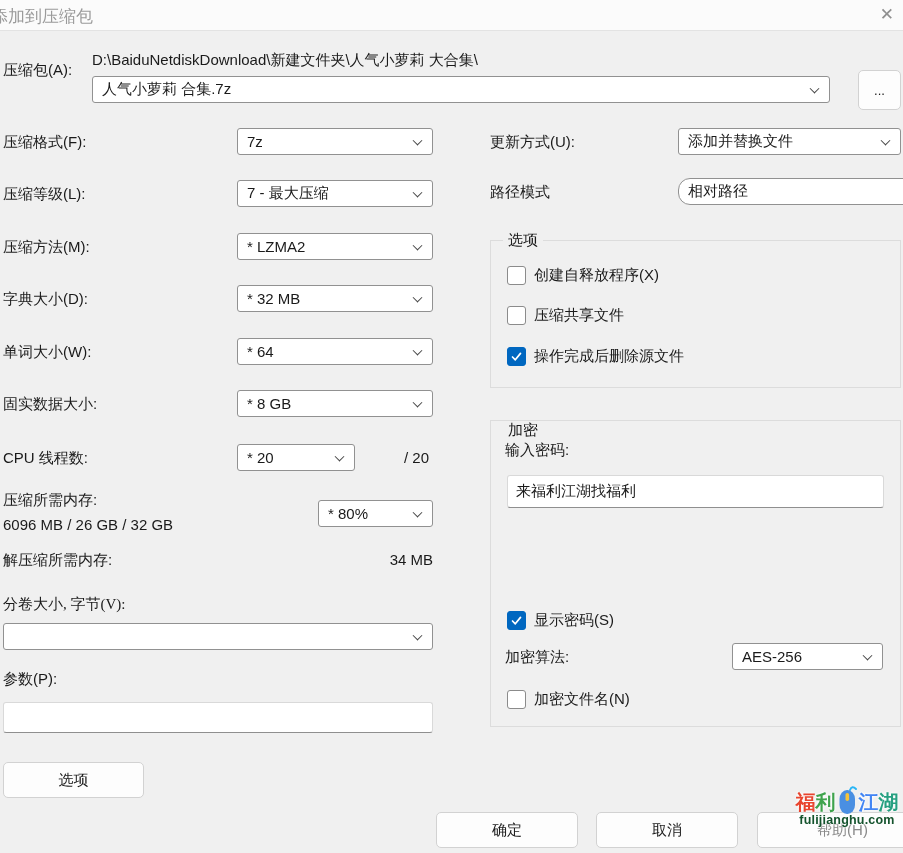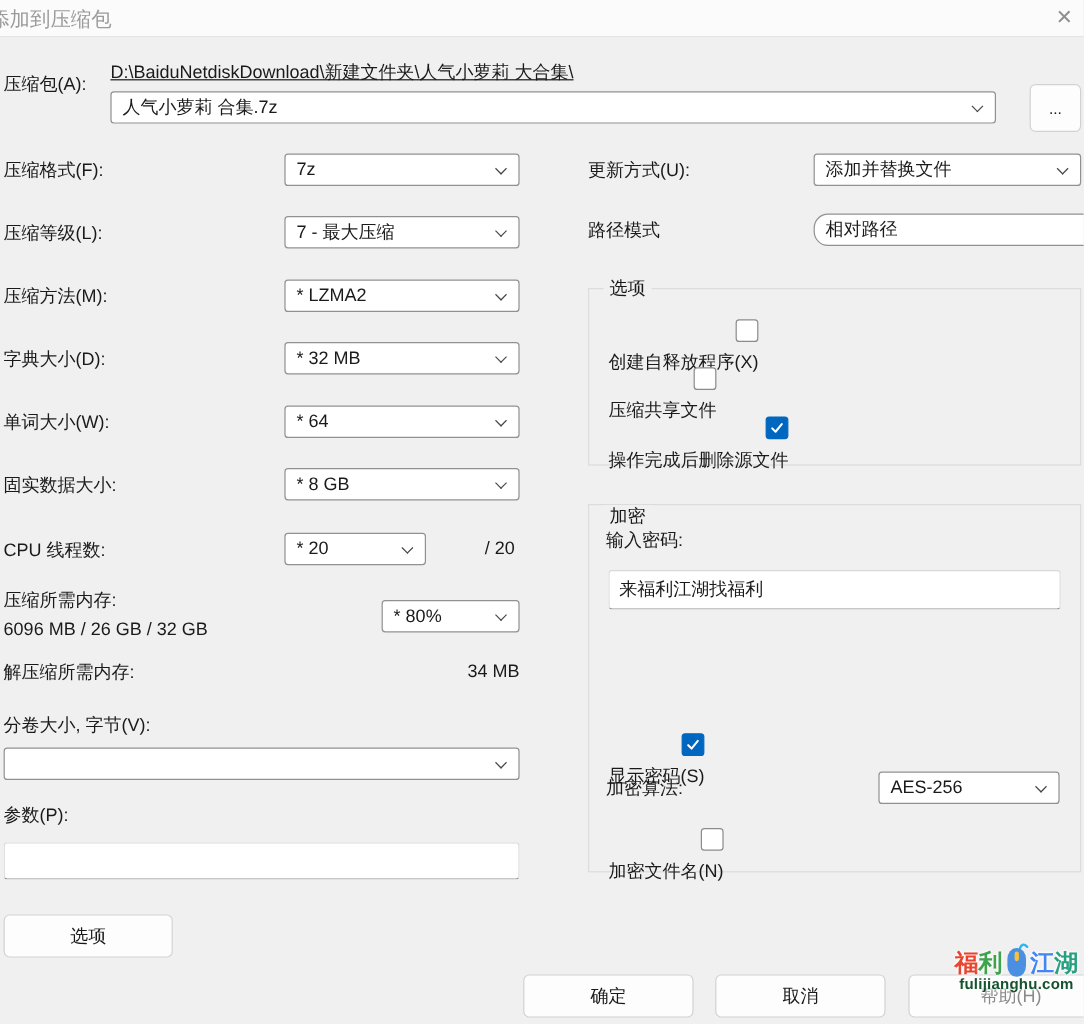--- a/index.html
+++ b/index.html
@@ -21,21 +21,21 @@
 
   .txt { position:absolute; background:#fff; border:1px solid #d9d9d9; border-bottom:1px solid #8f8f8f;
          border-radius:3px; font-size:15px; padding:0 8px; font-family:"Liberation Sans", sans-serif; color:#1a1a1a; }
 
   .btn { position:absolute; background:#fdfdfd; border:1px solid #d2d2d2; border-radius:5px;
          font-size:15px; display:flex; align-items:center; justify-content:center; color:#1a1a1a; }
 
   .group { position:absolute; border:1px solid #dcdcdc; }
   .gtitle { position:absolute; font-size:15px; background:#f0f0f0; padding:0 5px; z-index:2; white-space:nowrap; }
 
-  .cbrow { position:absolute; display:flex; align-items:flex-end; gap:8px; font-size:15px; white-space:nowrap;flex-direction:column; }
+  .cbrow { position:absolute; display:flex; align-items:flex-start; gap:8px; font-size:15px; white-space:nowrap; }
   .cb { width:19px; height:19px; background:#fff; border:1px solid #8b8b8b; border-radius:3px;
         display:flex; align-items:center; justify-content:center; flex:0 0 19px; }
   .cb svg { display:none; }
   .cb.checked { background:#0067c0; border-color:#0067c0; }
   .cb.checked svg { display:block; }
 
   .wm { position:absolute; left:791px; top:789px; width:112px; text-align:center; z-index:9;
         text-shadow:0 0 3px #fff, 0 0 3px #fff; }
   .wm-row1 { display:flex; align-items:center; justify-content:center; font-weight:bold; font-size:20px; }
   .wm-red   { color:#e8442e; } .wm-green { color:#3fa34d; }
@@ -45,41 +45,41 @@
 </style>
 </head>
 <body>
 
 <div class="titlebar">
   <span class="title">添加到压缩包</span>
   <span class="close">✕</span>
 </div>
 
 <span class="lbl" style="left:3px;top:61px;">压缩包(A):</span>
-<span class="lbl" style="left:92px;top:51px;text-decoration:underline;">D:\BaiduNetdiskDownload\新建文件夹\人气小萝莉 大合集\</span>
+<span class="lbl" style="left:92px;top:51px;">D:\BaiduNetdiskDownload\新建文件夹\人气小萝莉 大合集\</span>
 <div class="dd" style="left:92px;top:76px;width:738px;">
   <span>人气小萝莉 合集.7z</span>
   <span class="chev"></span>
 </div>
 <div class="btn" style="left:858px;top:70px;width:43px;height:40px;font-size:13px;">
   <span>...</span>
 </div>
 
 <span class="lbl" style="left:3px;top:133px;">压缩格式(F):</span>
 <span class="lbl" style="left:3px;top:185px;">压缩等级(L):</span>
 <span class="lbl" style="left:3px;top:238px;">压缩方法(M):</span>
 <span class="lbl" style="left:3px;top:290px;">字典大小(D):</span>
 <span class="lbl" style="left:3px;top:343px;">单词大小(W):</span>
 <span class="lbl" style="left:3px;top:395px;">固实数据大小:</span>
 <span class="lbl" style="left:3px;top:449px;">CPU 线程数:</span>
 <span class="lbl" style="left:3px;top:491px;">压缩所需内存:</span>
 <span class="lbl" style="left:3px;top:516px;">6096 MB / 26 GB / 32 GB</span>
 <span class="lbl" style="left:3px;top:551px;">解压缩所需内存:</span>
 <span class="lbl" style="left:380px;top:551px;width:53px;text-align:right;">34 MB</span>
-<span class="lbl" style="left:3px;top:595px;">分卷大小, 字节(V):</span>
+<span class="lbl" style="left:3px;top:595px;font-family:Liberation Serif, serif;">分卷大小, 字节(V):</span>
 <span class="lbl" style="left:3px;top:670px;">参数(P):</span>
 
 <div class="dd" style="left:237px;top:128px;width:196px;">
   <span>7z</span>
     <span class="chev"></span>
 </div>
 <div class="dd" style="left:237px;top:180px;width:196px;">
   <span>7 - 最大压缩</span>
     <span class="chev"></span>
 </div>

